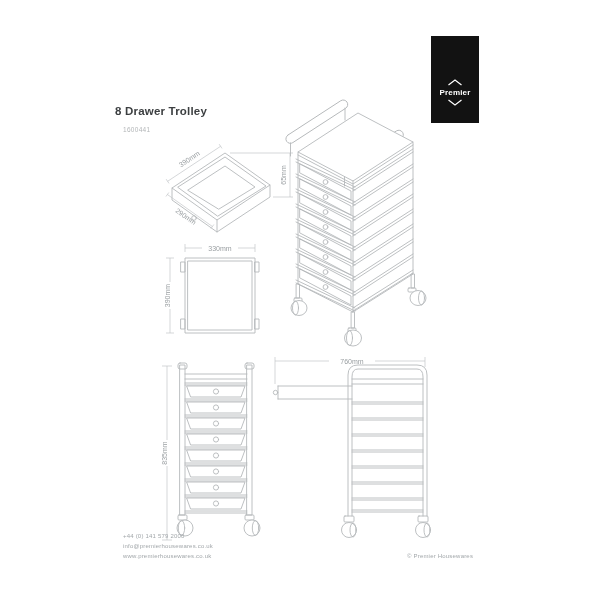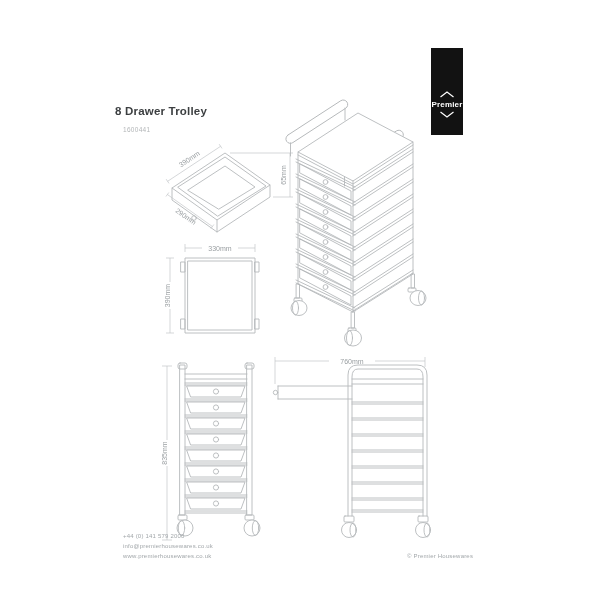--- a/index.html
+++ b/index.html
@@ -8,21 +8,21 @@
     font-family:"Liberation Sans", sans-serif;
   }
   .title{
     position:absolute;left:115px;top:105px;font-size:11.5px;font-weight:700;
     color:#3c3f41;letter-spacing:.2px;
   }
   .product-code{
     position:absolute;left:123px;top:126px;font-size:6.5px;color:#b3b6b8;letter-spacing:.3px;
   }
   .logo{
-    position:absolute;left:431px;top:48px;width:32px;height:87px;background:#121212;
+    position:absolute;left:431px;top:36px;width:48px;height:87px;background:#121212;
     display:flex;flex-direction:column;align-items:center;justify-content:flex-start;
     padding-top:0;box-sizing:border-box;
   }
   .logo-inner{display:flex;flex-direction:column;align-items:center;margin-top:42px;}
   .logo-brand{color:#ffffff;font-size:8px;font-weight:700;letter-spacing:.2px;margin:1px 0;}
   .drawing{position:absolute;}
   .d-tray{left:140px;top:138px;}
   .d-top{left:150px;top:236px;}
   .d-front{left:140px;top:352px;}
   .d-side{left:265px;top:348px;}

